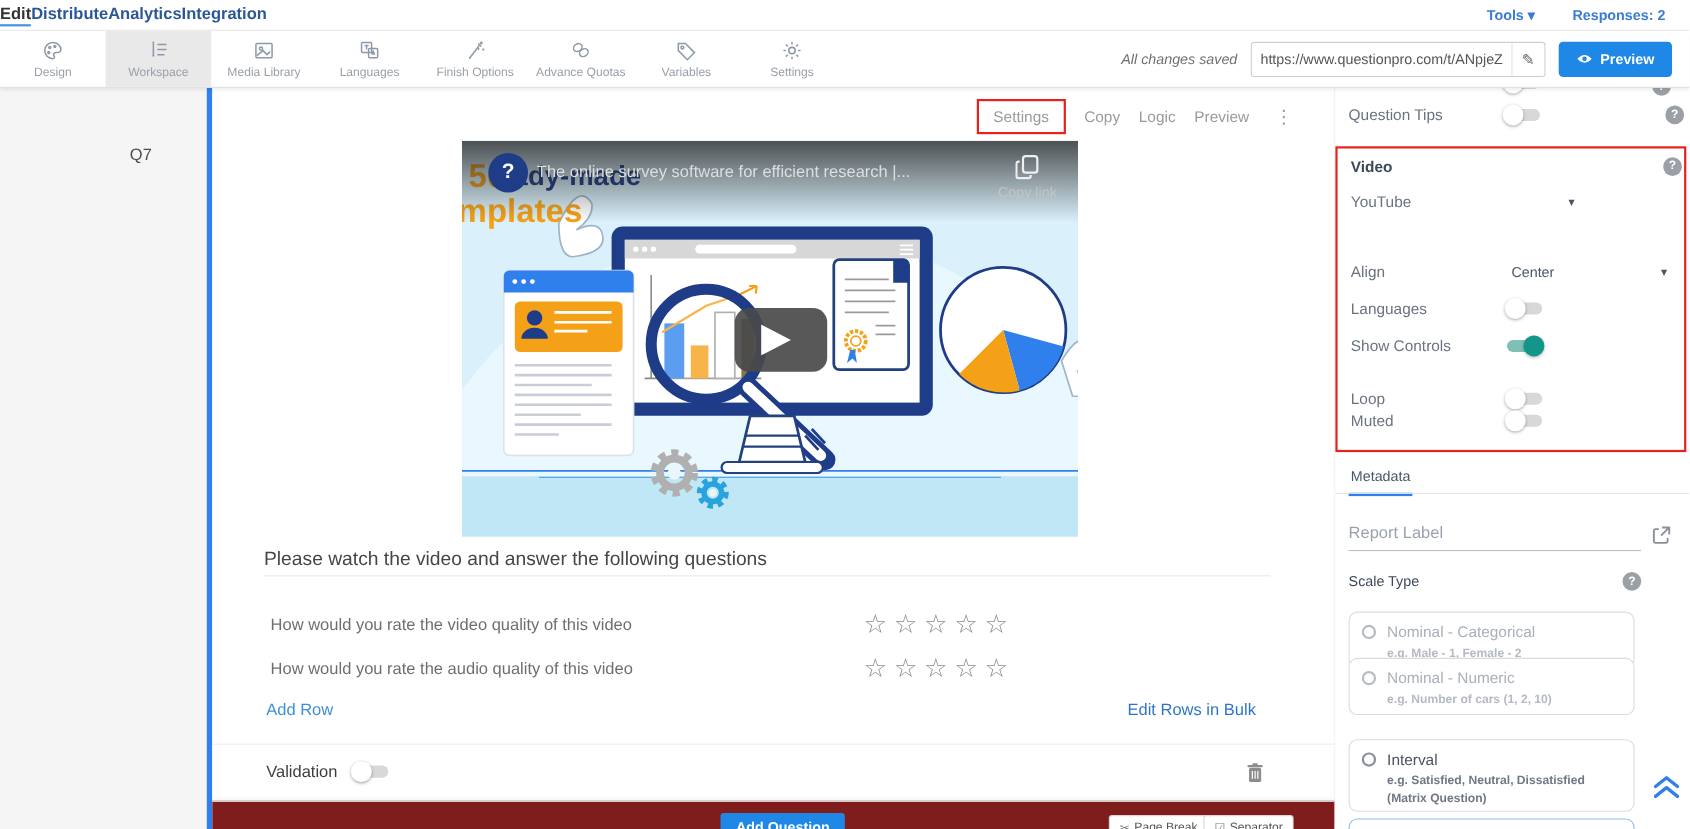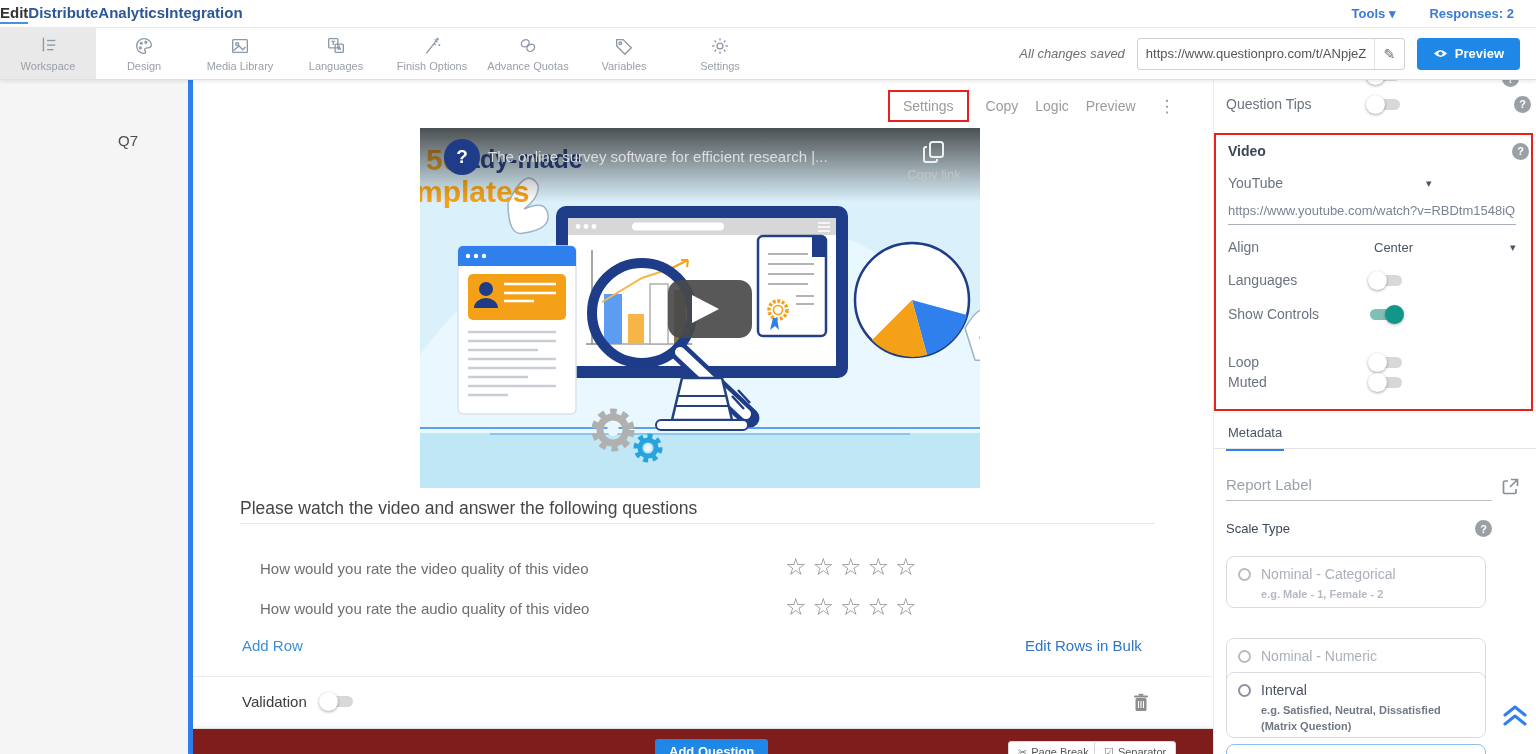--- a/index.html
+++ b/index.html
@@ -56,21 +56,21 @@
   .yt-logo { position:absolute; left:24px; top:11px; width:36px; height:36px; border-radius:50%;
              background:#1e3c87; color:#fff; font-size:19px; font-weight:bold;
              display:flex; align-items:center; justify-content:center; cursor:pointer; }
   .yt-title { position:absolute; left:68px; top:20px; font-size:15px; color:#dedede; white-space:nowrap; cursor:pointer; }
   .copy-link { position:absolute; right:14px; top:12px; width:64px; text-align:center; cursor:pointer; }
   .copy-link-label { font-size:13px; color:#c4c4c4; margin-top:3px; }
 
   
   .q-title { position:absolute; left:47px; top:418px; font-size:17.5px; color:#464646; }
   .q-divider { position:absolute; left:47px; top:443px; width:915px; height:1px; background:#e8e8e8; }
-  .matrix-row-label { position:absolute; left:67px; font-size:15px; color:#6e6e6e; }
+  .matrix-row-label { position:absolute; left:53px; font-size:15px; color:#6e6e6e; }
   .stars { position:absolute; left:592px; font-size:24px; color:#8c8c8c; letter-spacing:6px; cursor:pointer; white-space:nowrap; }
   .add-row { position:absolute; left:49px; top:557px; font-size:15px; color:#3d8fd6; cursor:pointer; }
   .edit-rows { position:absolute; left:832px; top:557px; font-size:15px; color:#2e75c9; cursor:pointer; }
   .row-divider { position:absolute; left:0; top:596px; width:1020px; height:1px; background:#ededed; }
   .validation-row { position:absolute; left:49px; top:613px; display:flex; align-items:center; gap:12px; }
   .validation-label { font-size:15px; color:#3c3c3c; }
   .trash { position:absolute; left:940px; top:613px; cursor:pointer; }
 
   
   .toggle { position:relative; width:36px; height:15px; cursor:pointer; flex:none; }
@@ -139,37 +139,37 @@
       <span class="topnav-item">Analytics</span>
       <span class="topnav-item">Integration</span>
     </div>
     <div class="topnav-right">
       <span class="topnav-link"><span>Tools</span> <span>▾</span></span>
       <span class="topnav-link">Responses: 2</span>
     </div>
   </header>
 
   <div class="toolbar">
+    <div class="tb-item">
+      <svg class="tb-icon" viewBox="0 0 24 24">
+          <path d="M12 4 a8 8 0 1 0 0 16 c2 0 2-2 1-3 s0-3 3-3 c4 0 4-2 4-3 a8 7 0 0 0 -8 -7 z"></path>
+          <circle cx="9" cy="9" r="1"></circle>
+          <circle cx="14" cy="8" r="1"></circle>
+          <circle cx="8" cy="14" r="1"></circle>
+        </svg>
+      <span class="tb-label">Design</span>
+    </div>
     <div class="tb-item active">
       <svg class="tb-icon" viewBox="0 0 24 24">
           <path d="M7 4 L7 17 M6 17 L8 17 M7 4 L7 3"></path>
           <line x1="11" y1="6" x2="20" y2="6"></line>
           <line x1="11" y1="11" x2="20" y2="11"></line>
           <line x1="11" y1="16" x2="18" y2="16"></line>
         </svg>
       <span class="tb-label">Workspace</span>
-    </div>
-    <div class="tb-item">
-      <svg class="tb-icon" viewBox="0 0 24 24">
-          <path d="M12 4 a8 8 0 1 0 0 16 c2 0 2-2 1-3 s0-3 3-3 c4 0 4-2 4-3 a8 7 0 0 0 -8 -7 z"></path>
-          <circle cx="9" cy="9" r="1"></circle>
-          <circle cx="14" cy="8" r="1"></circle>
-          <circle cx="8" cy="14" r="1"></circle>
-        </svg>
-      <span class="tb-label">Design</span>
     </div>
     <div class="tb-item">
       <svg class="tb-icon" viewBox="0 0 24 24">
           <rect x="4" y="5" width="16" height="14" rx="1"></rect>
           <circle cx="9" cy="10" r="1.6"></circle>
           <path d="M5 17 L11 12 L15 16 L18 13"></path>
         </svg>
       <span class="tb-label">Media Library</span>
     </div>
     <div class="tb-item">
@@ -393,23 +393,20 @@
 
     <div class="redbox">
       <div class="p-row" style="top:8px">
         <span class="p-label-bold">Video</span>
         <div class="qmark" style="position:absolute;left:284px">?</div>
       </div>
       <div class="p-row" style="top:40px">
         <span class="p-label">YouTube</span>
         <span class="caret yt-select-caret">▾</span>
       </div>
-      <div class="p-row" style="top:68px">
-        <span class="video-url">https://www.youtube.com/watch?v=RBDtm1548iQ</span>
-      </div>
       <div class="p-row" style="top:104px">
         <span class="p-label">Align</span>
         <span class="align-value">Center</span>
         <span class="caret align-caret">▾</span>
       </div>
       <div class="p-row" style="top:137px">
         <span class="p-label">Languages</span>
         <div class="toggle" style="position:absolute;left:140px">
             <div class="track"></div>
             <div class="knob"></div>
@@ -450,21 +447,21 @@
     <div class="scale-row">
       <span class="scale-title">Scale Type</span>
       <div class="qmark">?</div>
     </div>
 
     <div class="scale-card" style="top:476px;height:52px">
       <div class="radio"></div>
       <div class="opt-label">Nominal - Categorical</div>
       <div class="opt-example">e.g. Male - 1, Female - 2</div>
     </div>
-    <div class="scale-card" style="top:558px;height:52px">
+    <div class="scale-card" style="top:518px;height:52px">
       <div class="radio"></div>
       <div class="opt-label">Nominal - Numeric</div>
       <div class="opt-example">e.g. Number of cars (1, 2, 10)</div>
     </div>
     <div class="scale-card enabled" style="top:592px;height:66px">
       <div class="radio"></div>
       <div class="opt-label">Interval</div>
       <div class="opt-example" style="width:208px">e.g. Satisfied, Neutral, Dissatisfied (Matrix Question)</div>
     </div>
     <div class="scale-card next" style="top:664px"></div>

